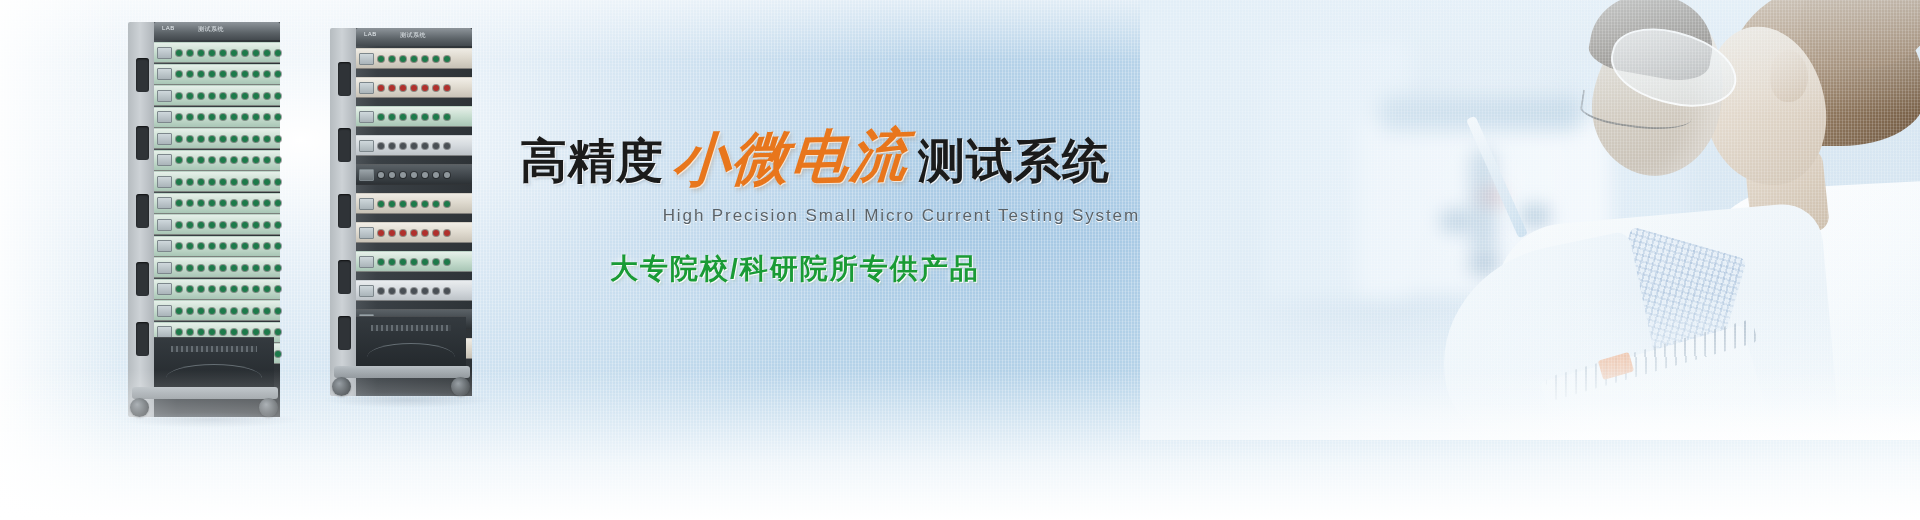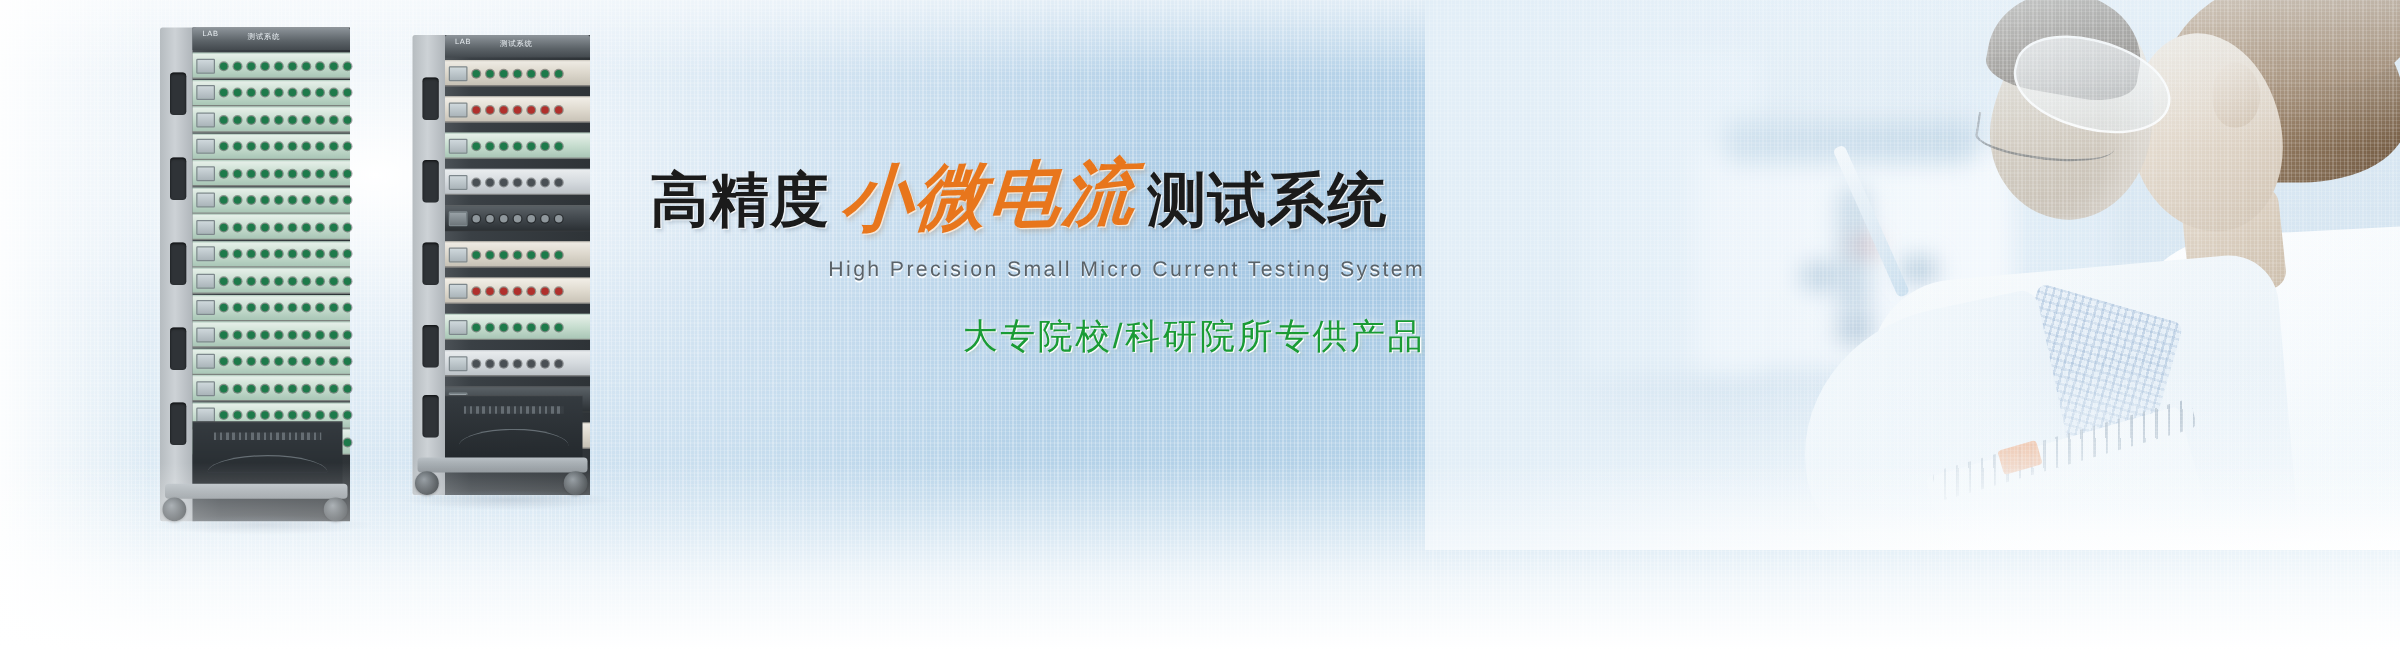--- a/index.html
+++ b/index.html
@@ -299,24 +299,23 @@
   }
   .subline {
     margin-top:21px; margin-left:58px;
     font-size:17px; color:#5a6268; letter-spacing:1.9px;
     white-space:nowrap;
     text-shadow:0 1px 0 rgba(255,255,255,.9);
     text-align:right;
   }
   .tagline {
     margin-top:24px; margin-left:90px;
-    font-size:28px; font-weight:normal; color:#1a9b35;
+    font-size:28px; font-weight:bold; color:#1a9b35;
     letter-spacing:2px; white-space:nowrap;
     text-shadow:1px 1px 0 rgba(255,255,255,.95), 0 0 6px rgba(255,255,255,.85), 2px 2px 3px rgba(90,140,100,.3);
-    text-align:right;
   }
 </style>
 </head>
 <body>
 
 <div id="banner">
 
   <div class="bg-base"></div>
   <div class="bg-stripes"></div>
   <div class="bg-hstripes"></div>

